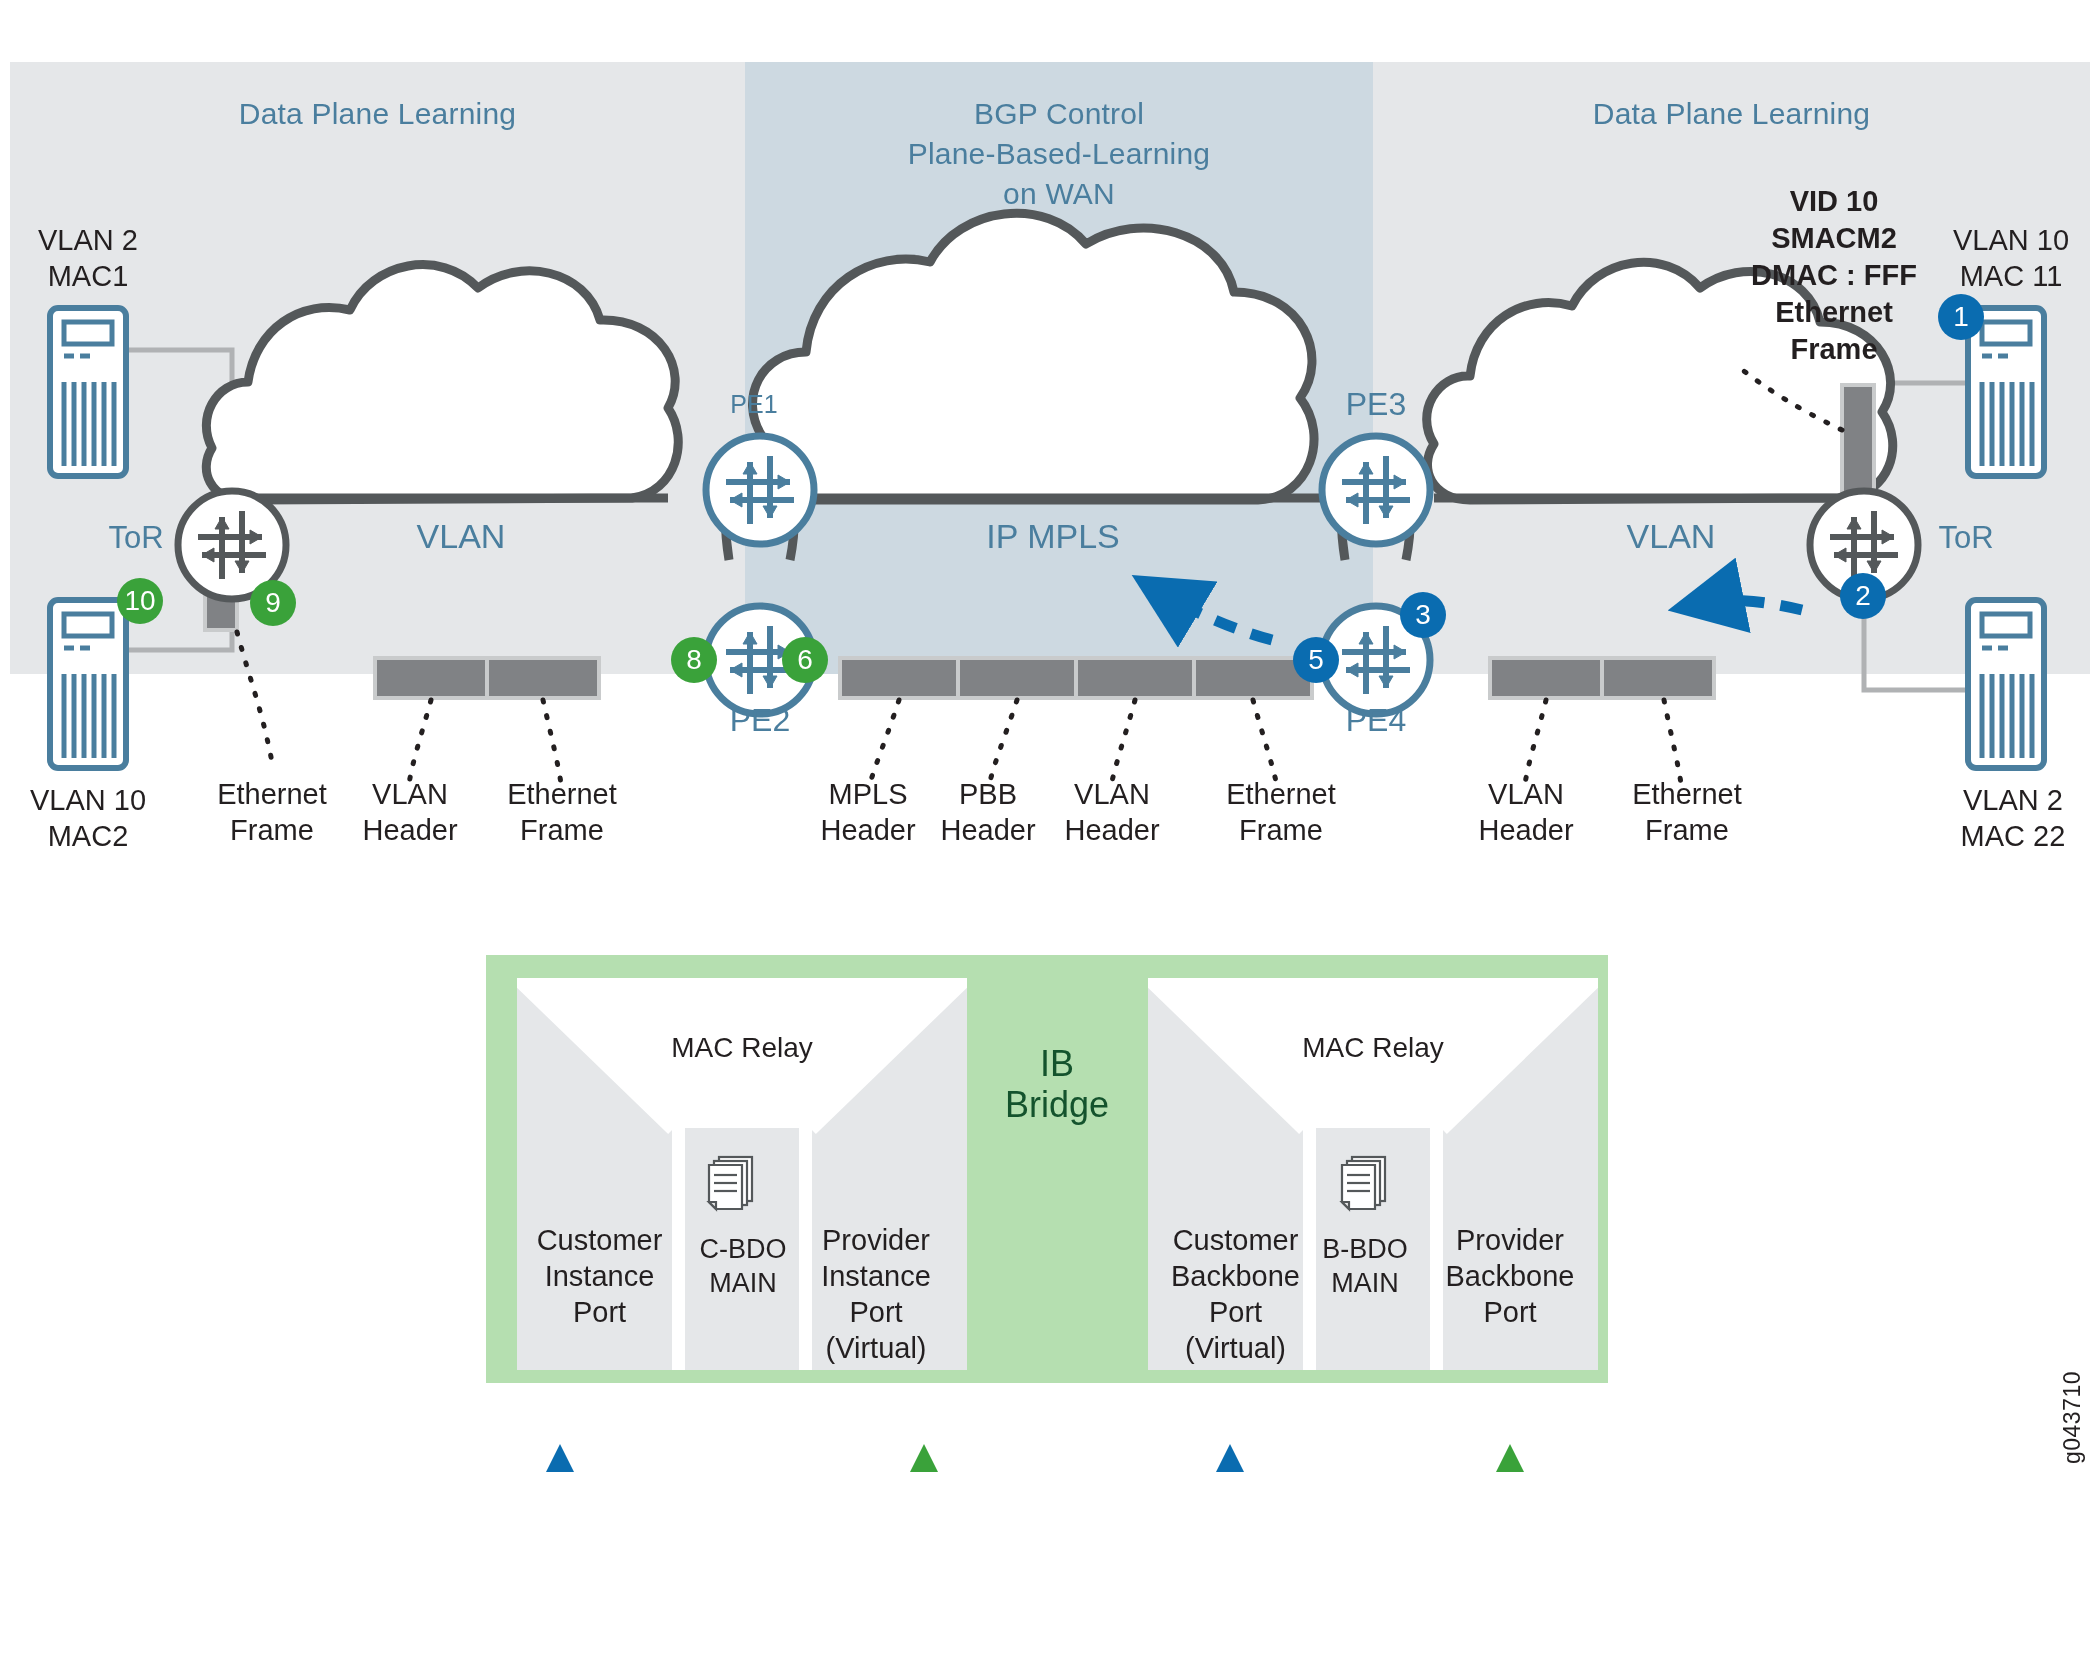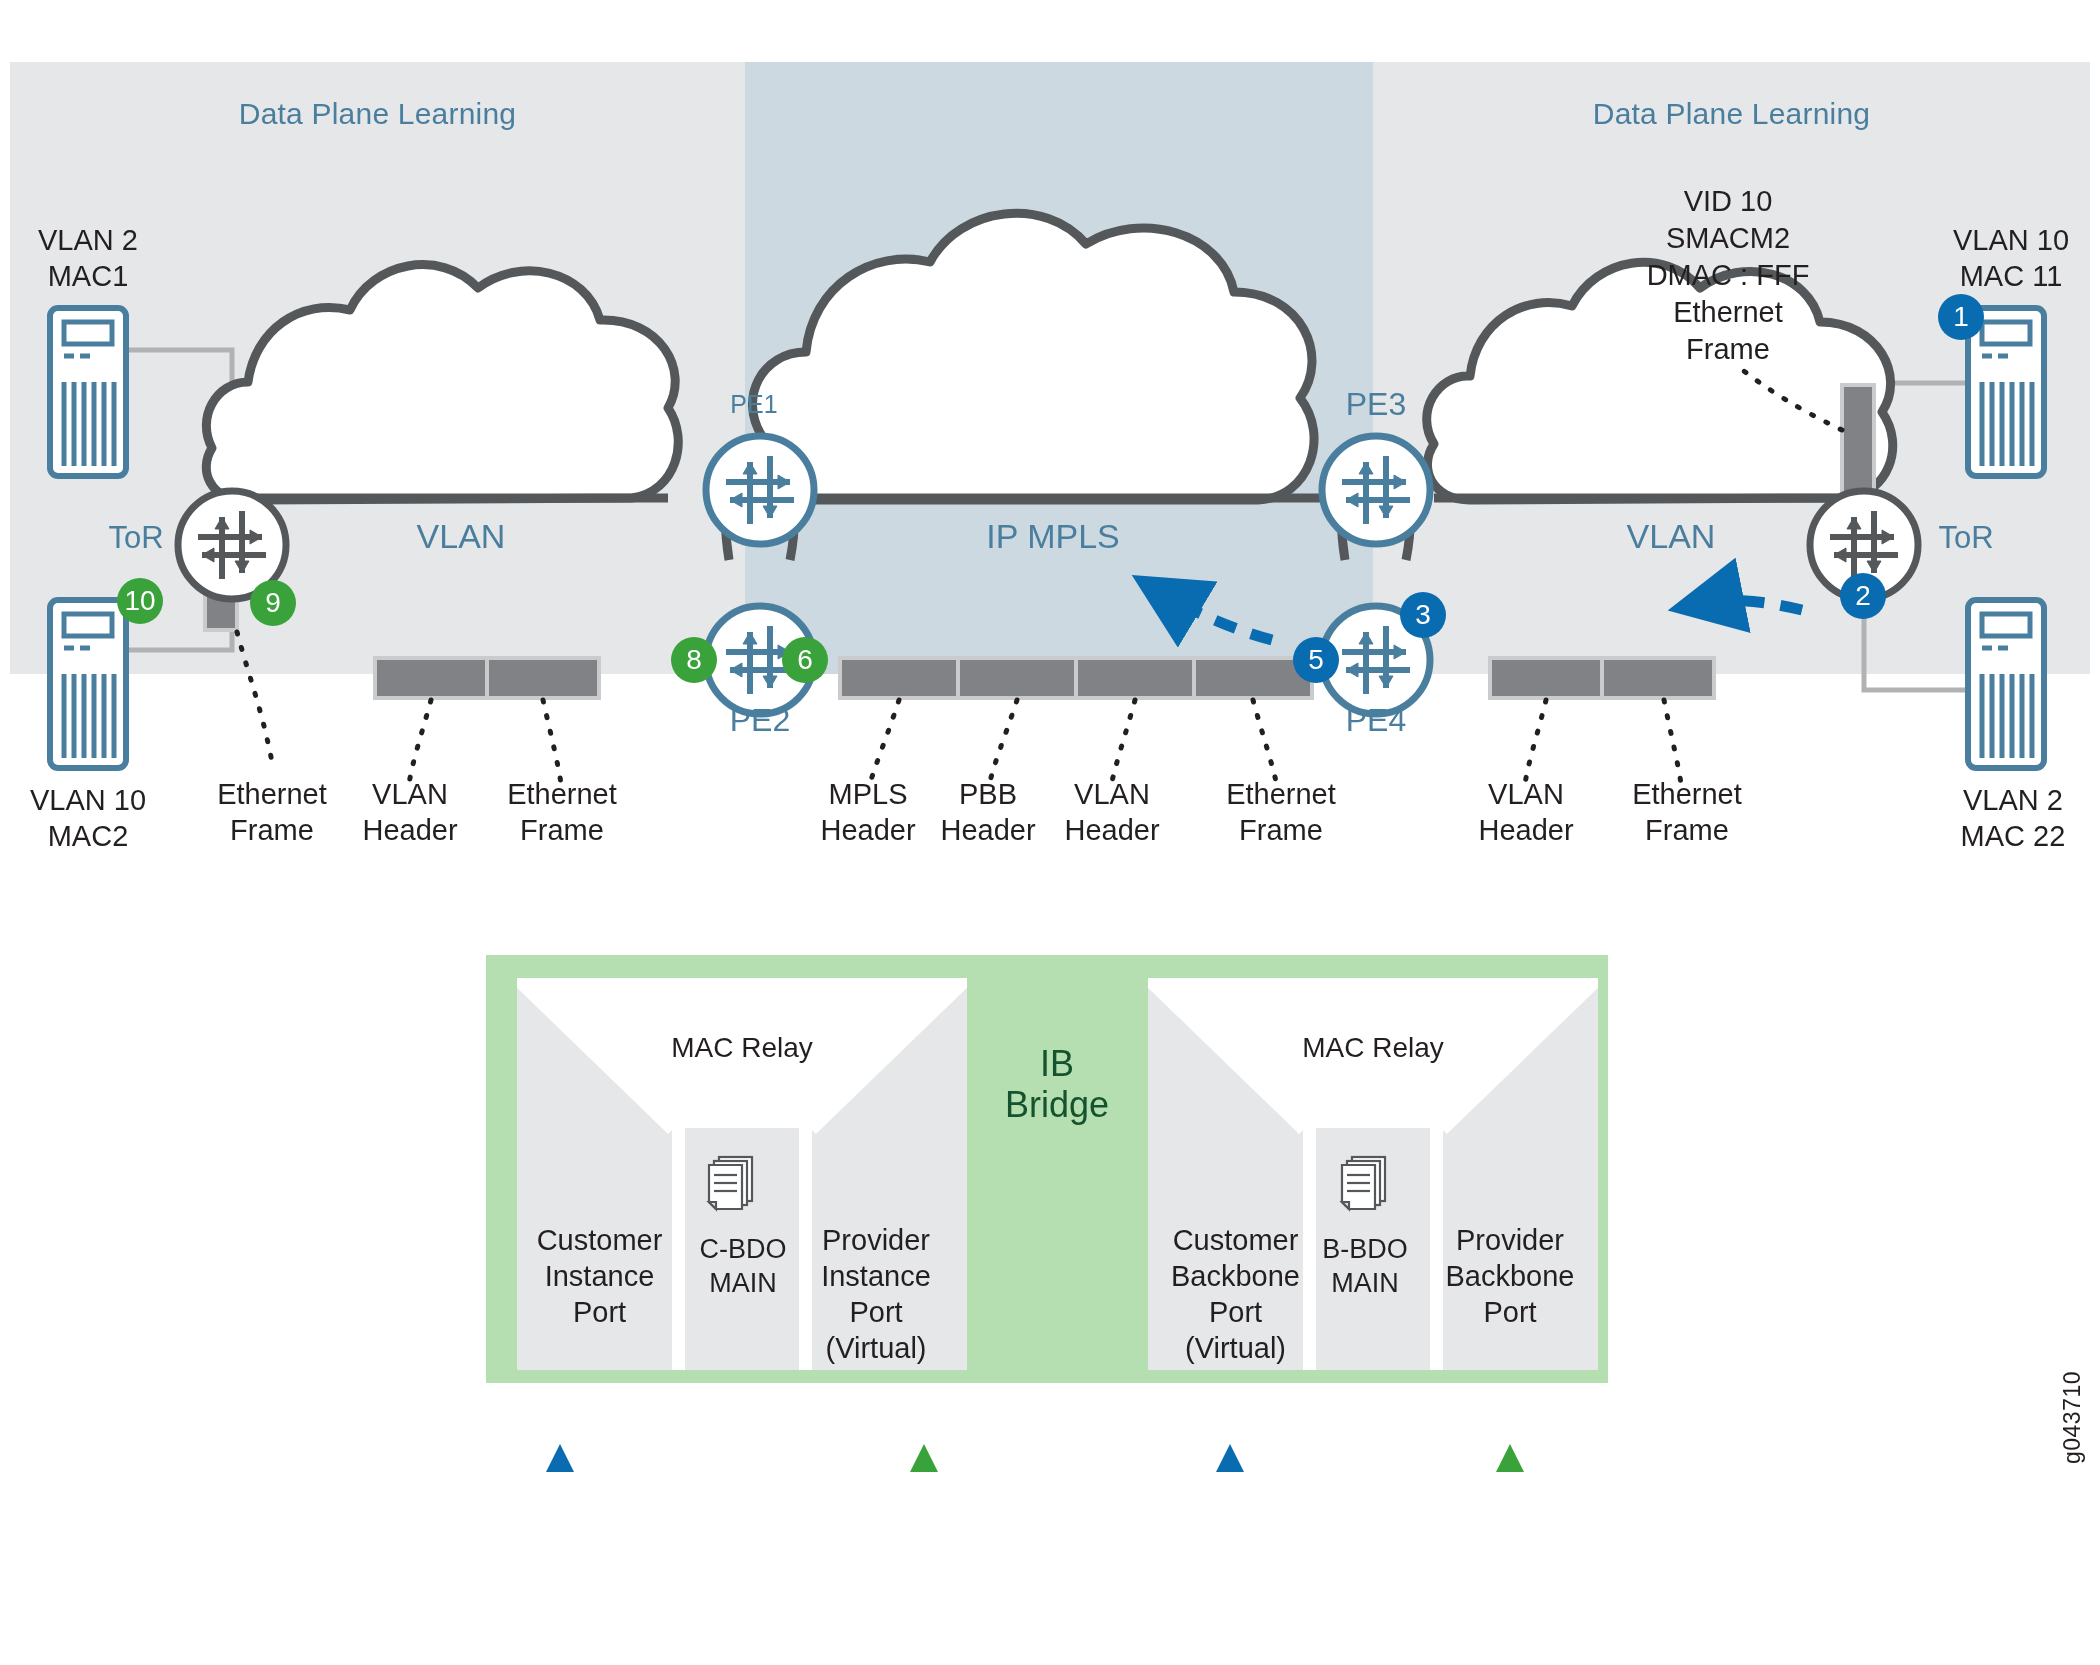--- a/index.html
+++ b/index.html
@@ -88,20 +88,23 @@
 </head>
 <body>
 
 <div id="stage">
 
   <div class="band" id="band-left"></div>
   <div class="band" id="band-mid"></div>
   <div class="band" id="band-right"></div>
 
   <div class="band-title" id="title-left">Data Plane Learning</div>
+  <div class="band-title" id="title-mid" style="white-space:pre">BGP Control
+Plane-Based-Learning
+on WAN</div>
   <div class="band-title" id="title-right">Data Plane Learning</div>
 
   <svg id="svgtop" viewBox="0 0 2100 1665">
     <defs>
       <marker id="arrBlue" markerWidth="9" markerHeight="9" refX="6" refY="4.5" orient="auto">
         <path d="M0,0 L9,4.5 L0,9 z" fill="#0a6cb0"></path>
       </marker>
       <marker id="arrGreen" markerWidth="9" markerHeight="9" refX="6" refY="4.5" orient="auto">
         <path d="M0,0 L9,4.5 L0,9 z" fill="#3aa23a"></path>
       </marker>
@@ -407,21 +410,21 @@
 
   <div class="lbl blue" style="left:666px; top:386px; width:176px; font-size:25px;">PE1</div>
   <div class="lbl blue" style="left:672px; top:702px; width:176px; font-size:32px;">PE2</div>
   <div class="lbl blue" style="left:1288px;top:386px; width:176px; font-size:32px;">PE3</div>
   <div class="lbl blue" style="left:1288px;top:702px; width:176px; font-size:32px;">PE4</div>
 
   <div class="lbl blue" style="left:366px;  top:518px; width:190px; font-size:34px;">VLAN</div>
   <div class="lbl blue" style="left:938px;  top:518px; width:230px; font-size:34px;">IP MPLS</div>
   <div class="lbl blue" style="left:1576px; top:518px; width:190px; font-size:34px;">VLAN</div>
 
-  <div class="lbl" style="left:1568px; top:183px; width:320px; line-height:37px;">VID 10
+  <div class="lbl" style="left:1674px; top:183px; width:320px; line-height:37px;font-weight:bold;">VID 10
 SMACM2
 DMAC : FFF
 Ethernet
 Frame</div>
 
   <div class="lbl" style="left:182px; top:776px; width:180px;">Ethernet
 Frame</div>
   <div class="lbl" style="left:320px; top:776px; width:180px;">VLAN
 Header</div>
   <div class="lbl" style="left:472px; top:776px; width:180px;">Ethernet

